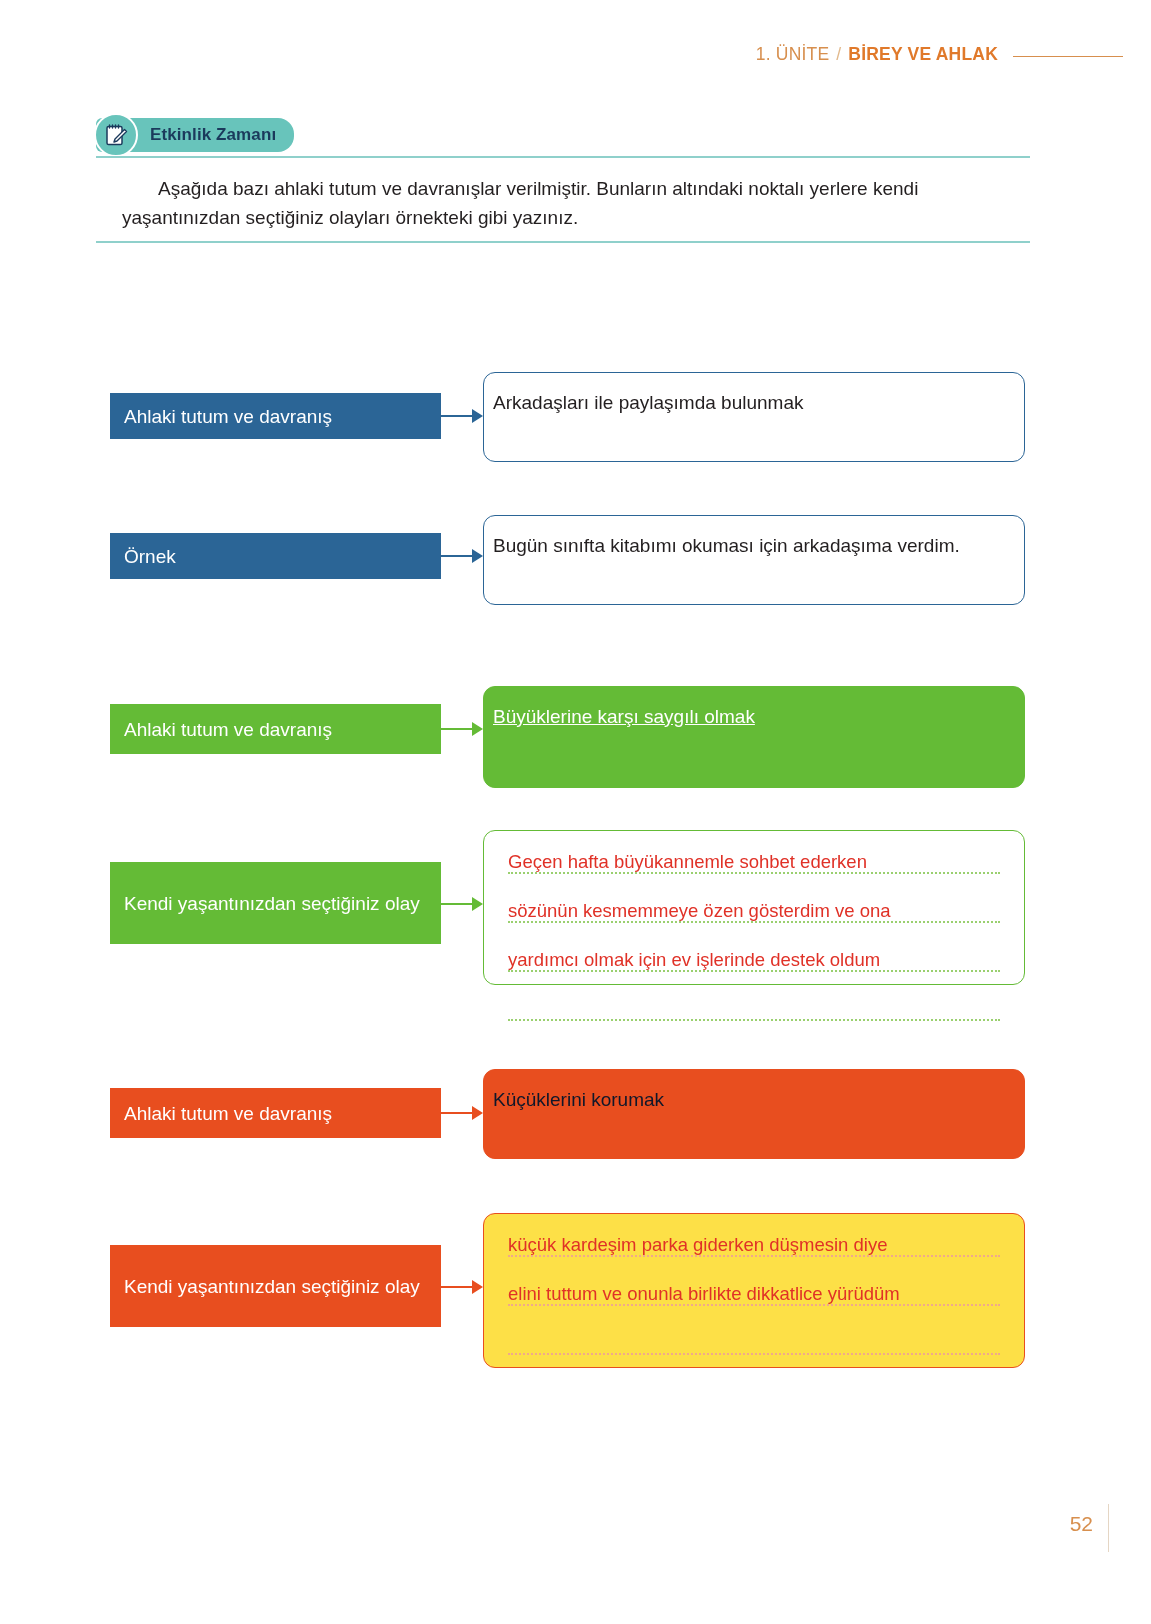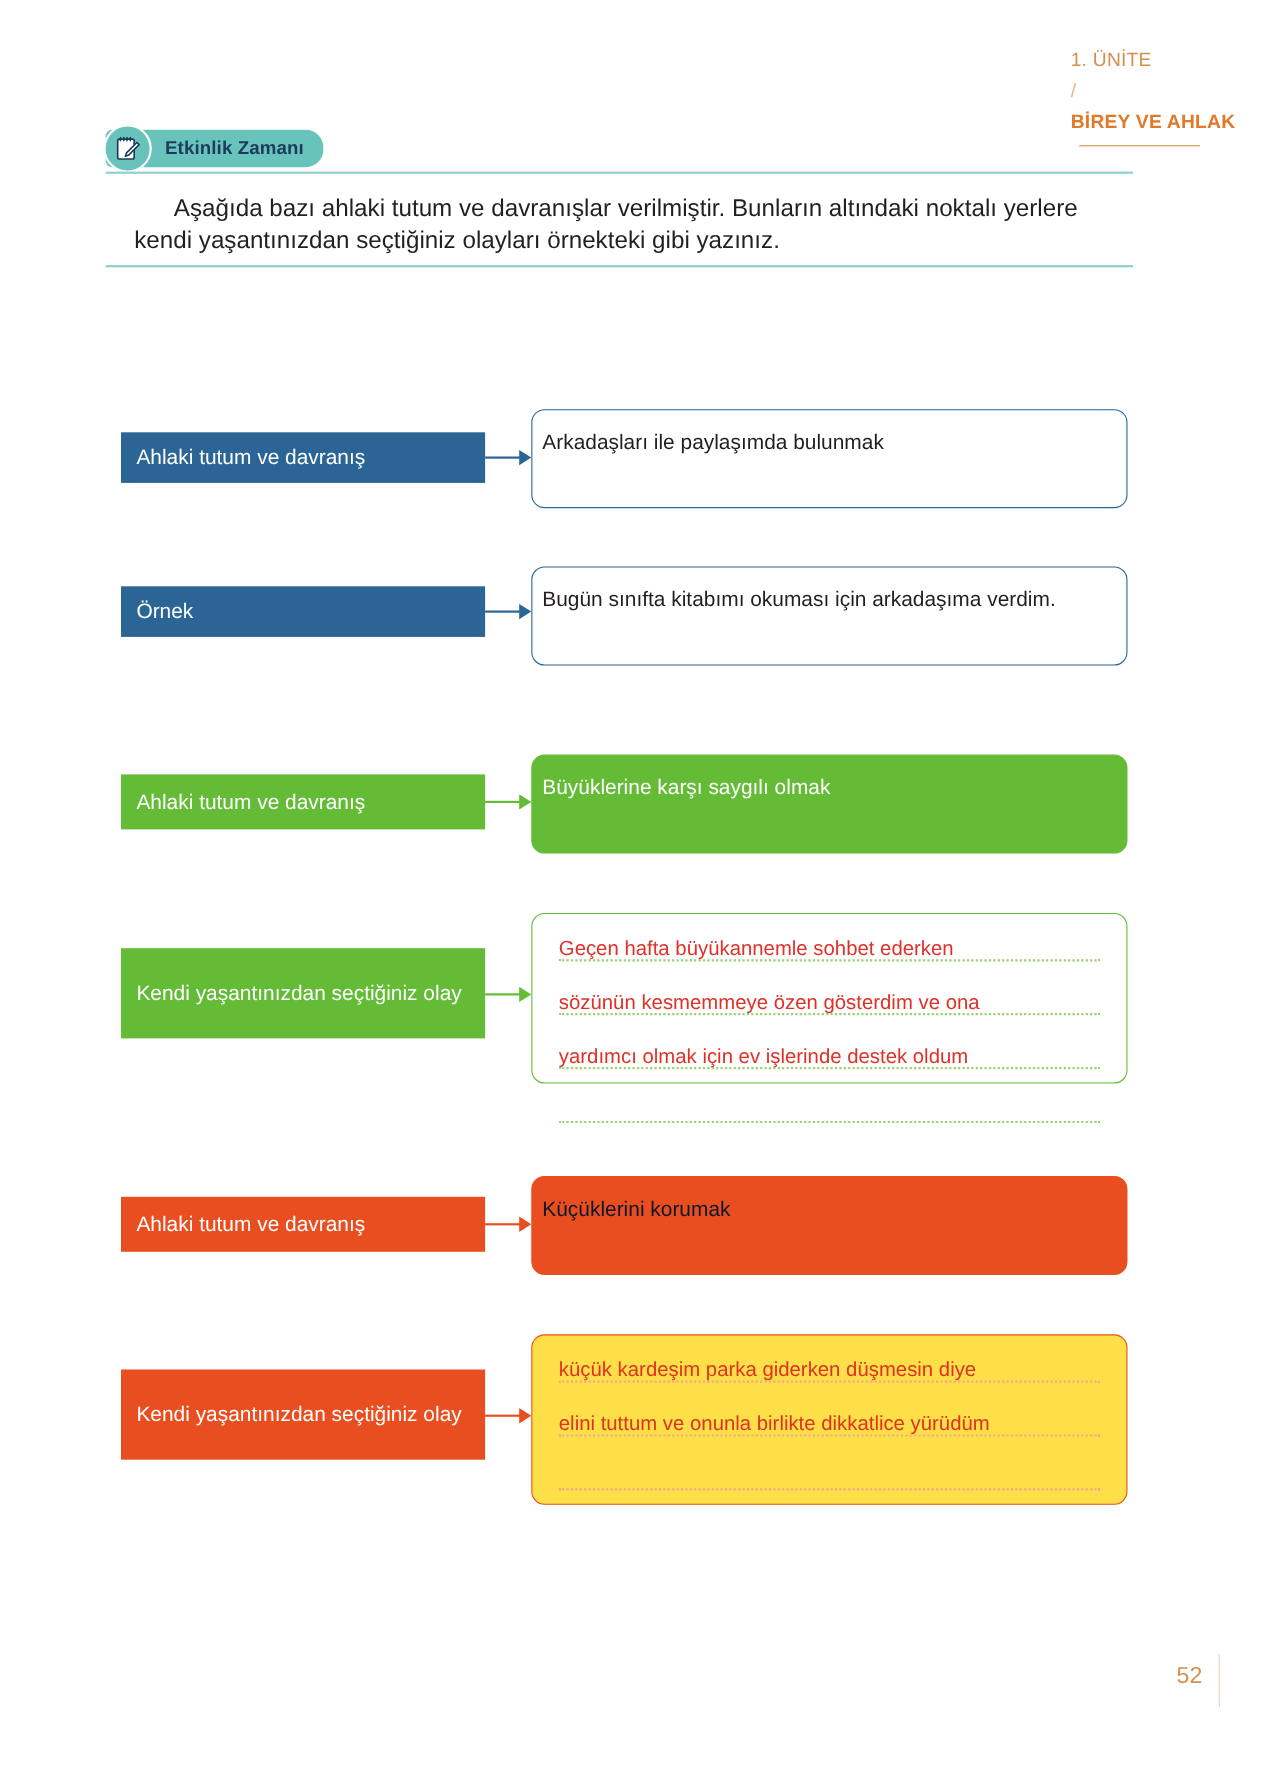--- a/index.html
+++ b/index.html
@@ -20,24 +20,24 @@
     background: #ffffff;
     overflow: hidden;
   }
 
   
   .header {
     position: absolute;
     top: 44px;
     right: 28px;
     display: flex;
+    align-items: center;
     gap: 7px;
     font-size: 17.5px;
     letter-spacing: .2px;
-    flex-direction: column;
   }
   .header .unit {
     color: #d78f4e;
     font-weight: 400;
   }
   .header .slash {
     color: #e2b98c;
     font-weight: 400;
   }
   .header .unit-name {
@@ -100,21 +100,21 @@
   }
   .rule-top    { top: 156px; }
   .rule-bottom { top: 241px; }
 
   
   .intro {
     position: absolute;
     left: 122px;
     top: 174px;
     width: 890px;
-    font-size: 22px;
+    font-size: 19px;
     line-height: 29px;
     color: #231f20;
     text-indent: 36px;
   }
 
   
   .row {
     position: absolute;
     left: 110px;
     width: 915px;
@@ -286,21 +286,21 @@
     </div>
     <div class="content-box" style="top:0; height:90px;">Bugün sınıfta kitabımı okuması için arkadaşıma verdim.</div>
   </div>
 
   <div class="row t-green" style="top:686px;">
     <div class="label-box" style="top:18px; height:50px;">Ahlaki tutum ve davranış</div>
     <div class="connector" style="left:331px; top:42px; width:42px;">
       <span class="shaft"></span>
       <span class="head"></span>
     </div>
-    <div class="content-box content-fill" style="top:0; height:90px;">Büyüklerine karşı saygılı olmak</div>
+    <div class="content-box content-fill" style="top:0; height:102px;text-decoration:underline;">Büyüklerine karşı saygılı olmak</div>
   </div>
 
   <div class="row t-green" style="top:830px;">
     <div class="label-box" style="top:32px; height:82px;">
       <span>Kendi yaşantınızdan seçtiğiniz olay</span>
     </div>
     <div class="connector" style="left:331px; top:73px; width:42px;">
       <span class="shaft"></span>
       <span class="head"></span>
     </div>

